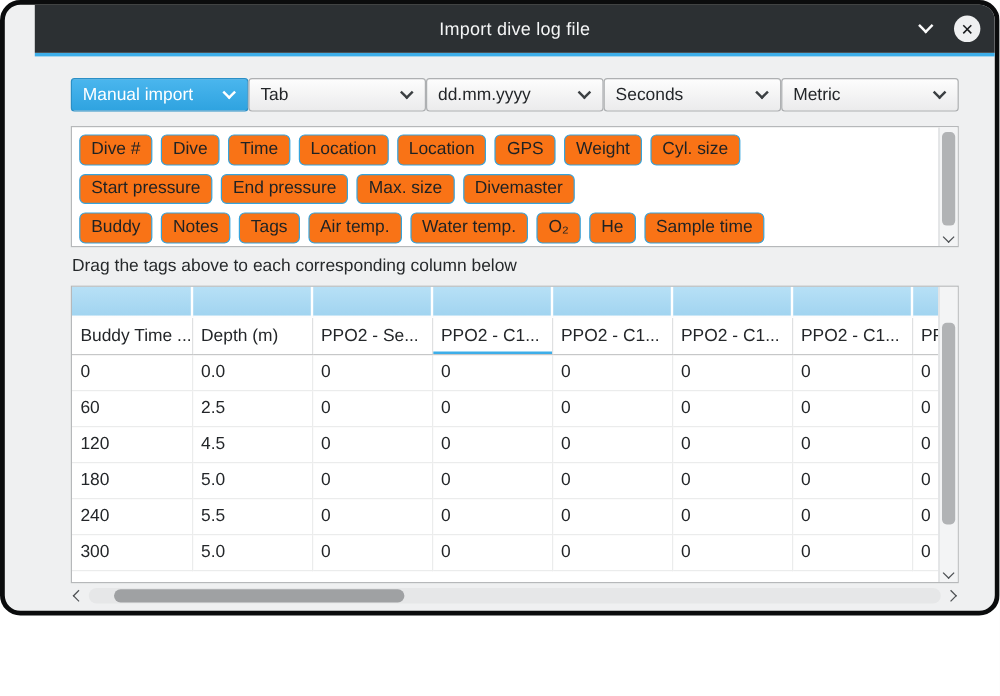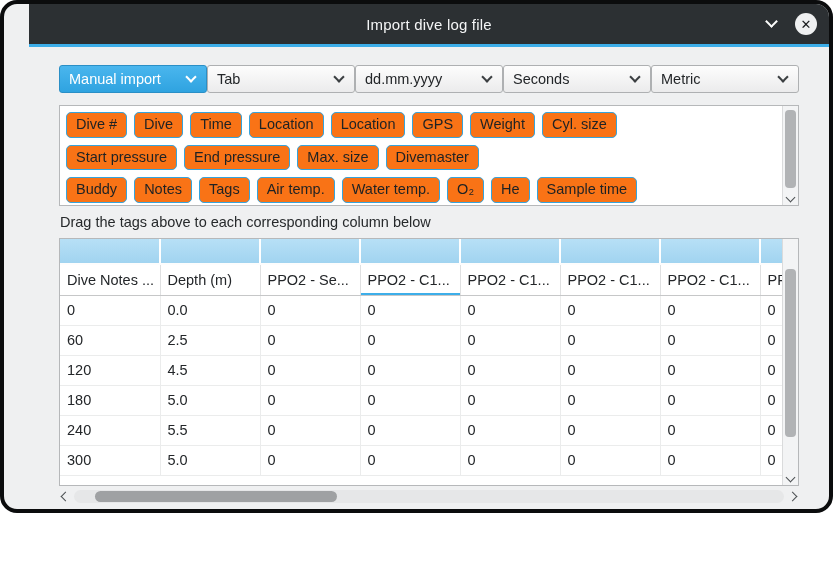--- a/index.html
+++ b/index.html
@@ -190,21 +190,21 @@
                 <td class="drop-cell"></td>
                 <td class="drop-cell"></td>
                 <td class="drop-cell"></td>
                 <td class="drop-cell"></td>
                 <td class="drop-cell"></td>
                 <td class="drop-cell"></td>
                 <td class="drop-cell"></td>
                 <td class="drop-cell"></td>
               </tr>
             <tr id="header-row">
-                <th class="col-header">Dive Notes ...</th>
+                <th class="col-header">Buddy Time ...</th>
                 <th class="col-header">Depth (m)</th>
                 <th class="col-header">PPO2 - Se...</th>
                 <th class="col-header highlighted">PPO2 - C1...</th>
                 <th class="col-header">PPO2 - C1...</th>
                 <th class="col-header">PPO2 - C1...</th>
                 <th class="col-header">PPO2 - C1...</th>
                 <th class="col-header">PPO2</th>
               </tr>
           </thead>
           <tbody id="table-body">

